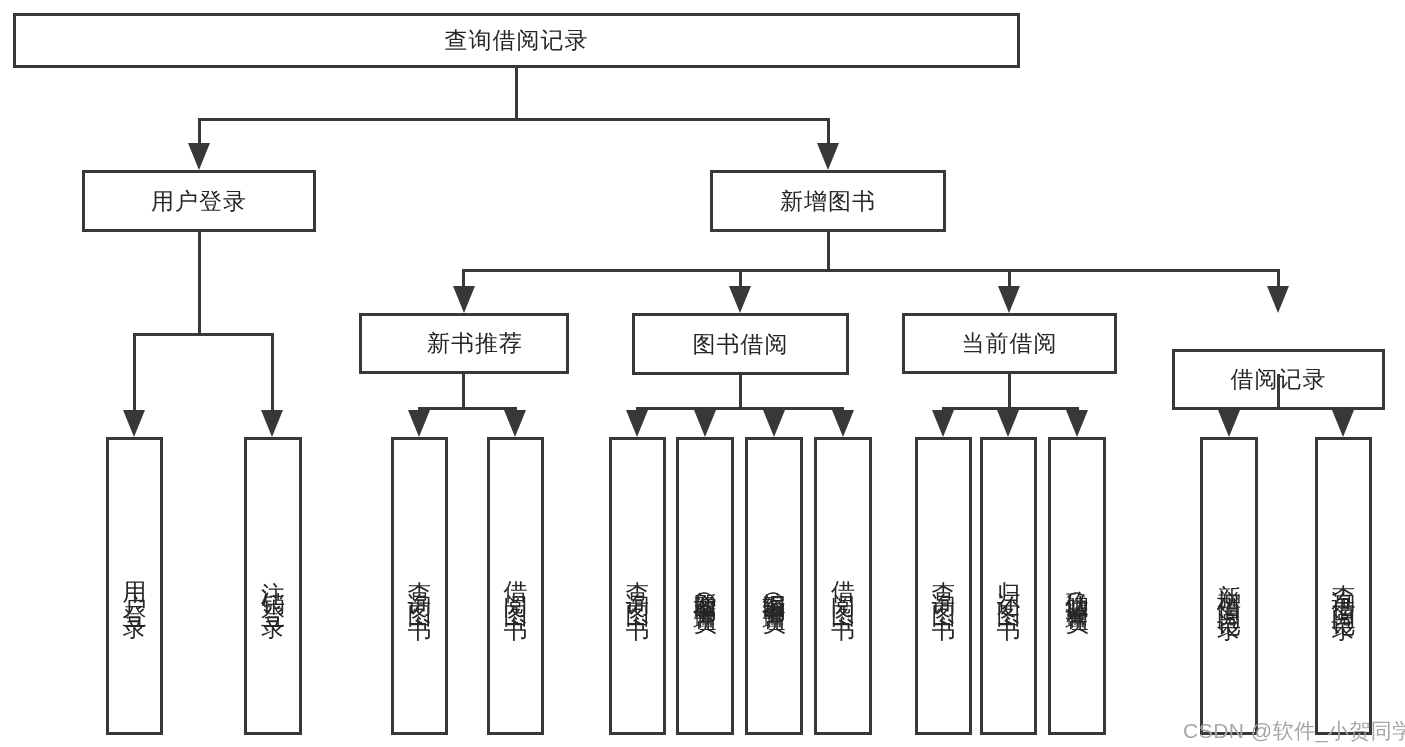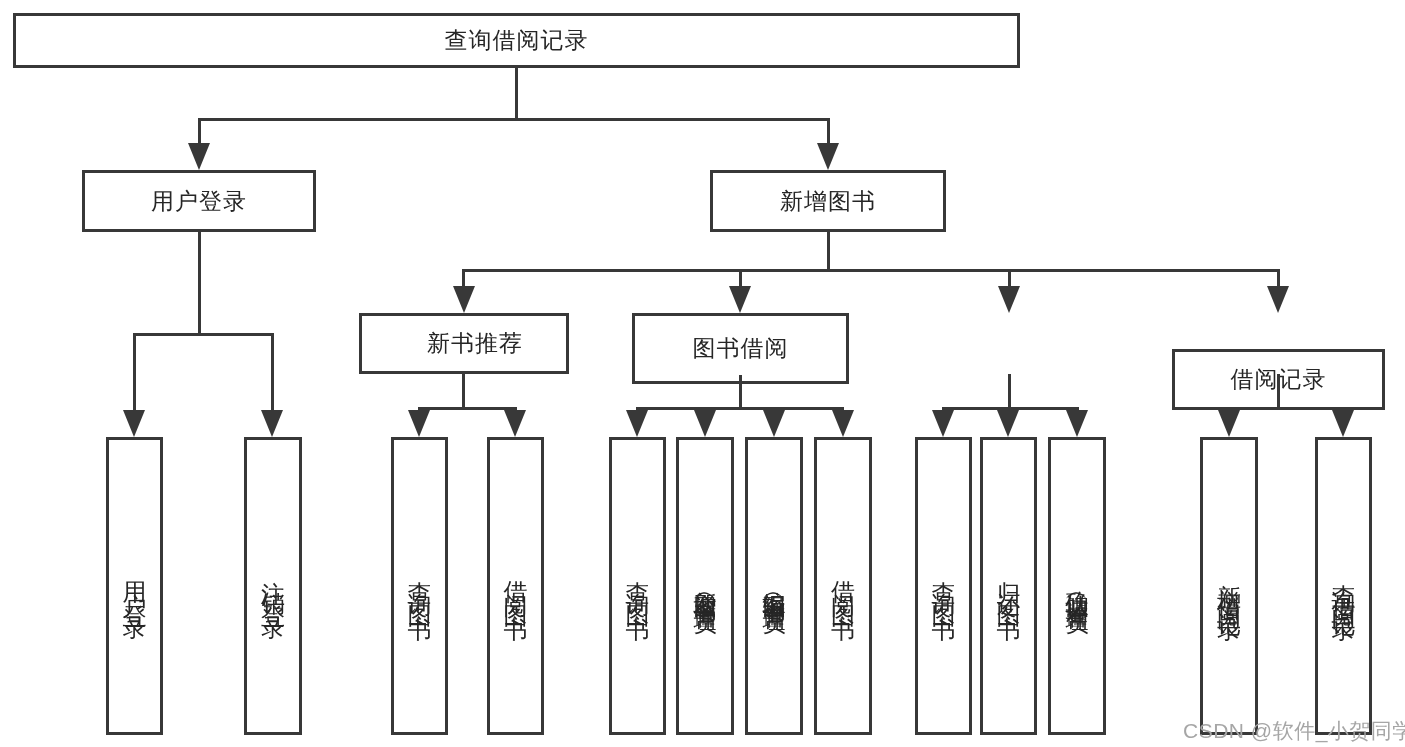--- a/index.html
+++ b/index.html
@@ -93,22 +93,25 @@
   <div class="lv" style="left:739px;top:271px;height:17px;"></div>
   <div class="arr" style="left:729px;top:286px;"></div>
   <div class="lv" style="left:1008px;top:271px;height:17px;"></div>
   <div class="arr" style="left:998px;top:286px;"></div>
   <div class="lv" style="left:1277px;top:271px;height:17px;"></div>
   <div class="arr" style="left:1267px;top:286px;"></div>
 
   <div class="hbox" style="left:359px;top:313px;width:210px;height:61px;padding-left:22px;">
     <span>新书推荐</span>
   </div>
-  <div class="hbox" style="left:632px;top:313px;width:217px;height:71px;">
+  <div class="hbox" style="left:632px;top:313px;width:217px;height:62px;">
     <span>图书借阅</span>
+  </div>
+  <div class="hbox" style="left:902px;top:313px;width:215px;height:61px;">
+    <span>当前借阅</span>
   </div>
   <div class="hbox" style="left:1172px;top:313px;width:213px;height:61px;margin-top:36px;">
     <span>借阅记录</span>
   </div>
 
   <div class="lv" style="left:462px;top:374px;height:36px;"></div>
   <div class="lh" style="left:418px;top:407px;width:99px;"></div>
   <div class="arr" style="left:408px;top:410px;"></div>
   <div class="arr" style="left:504px;top:410px;"></div>
 

